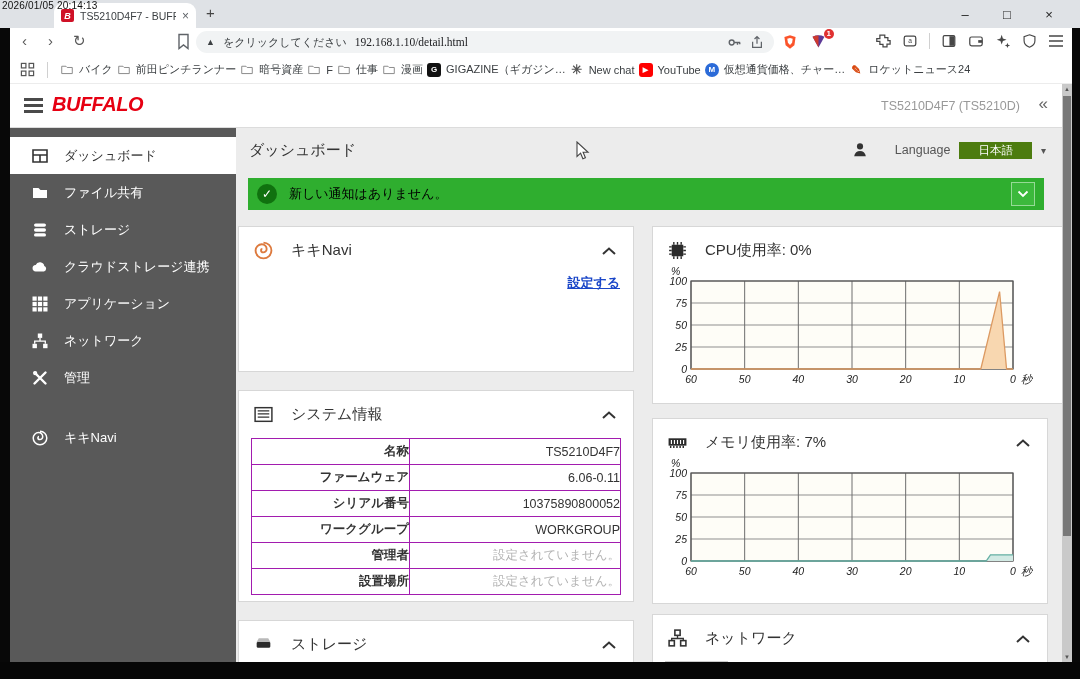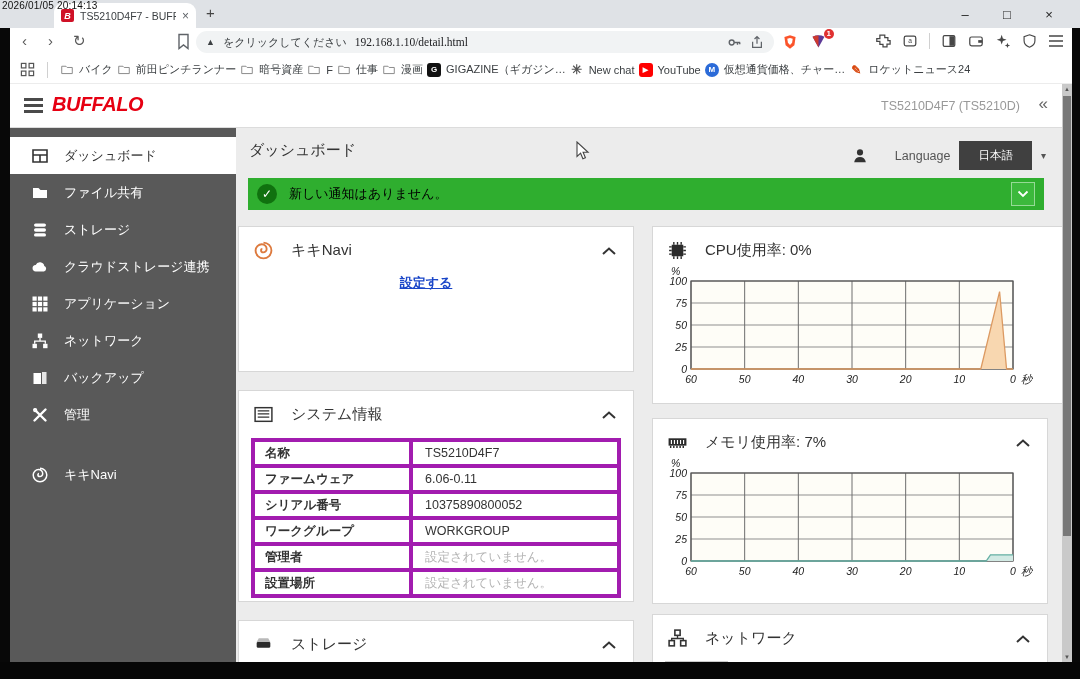--- a/index.html
+++ b/index.html
@@ -55,42 +55,42 @@
   .sidebar { position:absolute; top:44px; left:0; width:226px; height:534px; background:#595959; padding-top:9px; }
   .side-item { height:37px; display:flex; align-items:center; gap:15px; padding-left:21px; color:#fff; font-size:13px; cursor:default; }
   .side-item svg { width:18px; height:18px; flex:0 0 auto; }
   .side-item.selected { background:#fff; color:#333; }
   .side-item.bottom { margin-top:23px; }
 
   .main { position:absolute; top:44px; left:226px; width:826px; height:534px; overflow:hidden; }
   .page-title { position:absolute; left:13px; top:13px; font-size:15px; color:#333; }
   .lang-row { position:absolute; right:16px; top:13px; display:flex; align-items:center; gap:9px; }
   .lang-label { font-size:12.5px; color:#555;padding-left:17px; }
-  .lang-btn { background:#404040; color:#fff; font-size:11.5px; padding:7px 19px; }
+  .lang-btn { background:#4d7c0f; color:#fff; font-size:11.5px; padding:1px 19px; }
   .lang-caret { font-size:10px; color:#555; }
 
   .notif { position:absolute; left:12px; top:50px; width:796px; height:32px; background:#2fae2f; display:flex; align-items:center; padding:0 9px; gap:12px; }
   .notif-check { width:20px; height:20px; border-radius:50%; background:#10710f; color:#fff; font-size:12px; display:flex; align-items:center; justify-content:center; flex:0 0 auto; }
   .notif-text { color:#000000; font-size:13px; }
   .notif-expand { margin-left:auto; width:24px; height:24px; background:#3cb93c; border:1px solid #96da96; display:flex; align-items:center; justify-content:center; }
 
   .card { position:absolute; background:#fff; border:1px solid #d7d7d7; }
   .card-head { display:flex; align-items:center; gap:17px; padding:13px 16px 0 14px; }
   .card-head svg.hicon { width:21px; height:21px; }
   .card-title { font-size:15px; color:#333; }
   .chev-up { margin-left:auto; }
 
   .card-kikinavi { left:2px; top:98px; width:396px; height:146px; }
   .kiki-body { padding:13px 16px 0 14px; font-size:13px; color:#333; line-height:1.5; }
-  .kiki-link-row { text-align:center; padding:12px 20px 0 0; }
+  .kiki-link-row { text-align:right; padding:12px 13px 0 0; }
   .kiki-link { color:#1a46c8; font-size:13px; text-decoration:underline; font-weight:bold; }
 
   .card-system { left:2px; top:262px; width:396px; height:212px; }
   .sys-table { border-collapse:collapse; margin:13px 12px 0 12px; width:370px; font-size:12.5px; color:#333; }
-  .sys-table td { border:4px solid #a21caf; height:26px; }
+  .sys-table td { border:1px solid #a21caf; height:26px;text-align:right; }
   .sys-table td.lbl { width:158px; font-weight:bold; padding-left:10px; }
   .sys-table td.val { padding-left:12px; }
   .sys-table td.val.ph { color:#b3b3b3; }
 
   .card-storage { left:2px; top:492px; width:396px; height:120px; }
   .card-network { left:416px; top:486px; width:396px; height:120px; }
   .mini-tab { display:inline-block; margin:12px 0 0 12px; padding:5px 14px; border:1px solid #ccc; background:#fbfbfb; font-size:12px; color:#555; }
 
   .card-cpu { left:416px; top:98px; width:452px; height:178px; }
   .card-memory { left:416px; top:290px; width:396px; height:186px; }
@@ -337,27 +337,20 @@
         <span>アプリケーション</span>
       </div>
       <div class="side-item">
         <svg viewBox="0 0 18 18">
           <rect x="6.8" y="1.5" width="4.4" height="4.4" fill="currentColor"></rect>
           <rect x="1.5" y="11.8" width="4.4" height="4.4" fill="currentColor"></rect>
           <rect x="12.1" y="11.8" width="4.4" height="4.4" fill="currentColor"></rect>
           <path d="M9 5.9v3.2M3.7 11.8V9.1h10.6v2.7" stroke="currentColor" fill="none" stroke-width="1.3"></path>
         </svg>
         <span>ネットワーク</span>
-      </div>
-      <div class="side-item">
-        <svg viewBox="0 0 18 18">
-          <rect x="2.5" y="4" width="7.5" height="11" fill="currentColor"></rect>
-          <rect x="11" y="3" width="4.5" height="12" fill="currentColor" opacity="0.85"></rect>
-        </svg>
-        <span>バックアップ</span>
       </div>
       <div class="side-item">
         <svg viewBox="0 0 18 18">
           <path d="M3.5 3.5l11 11M14.5 3.5l-11 11" stroke="currentColor" stroke-width="2.4" stroke-linecap="round" fill="none"></path>
           <circle cx="4.2" cy="4.2" r="1.5" fill="none" stroke="currentColor" stroke-width="1.2"></circle>
         </svg>
         <span>管理</span>
       </div>
       <div class="side-item bottom">
         <svg viewBox="0 0 18 18">

